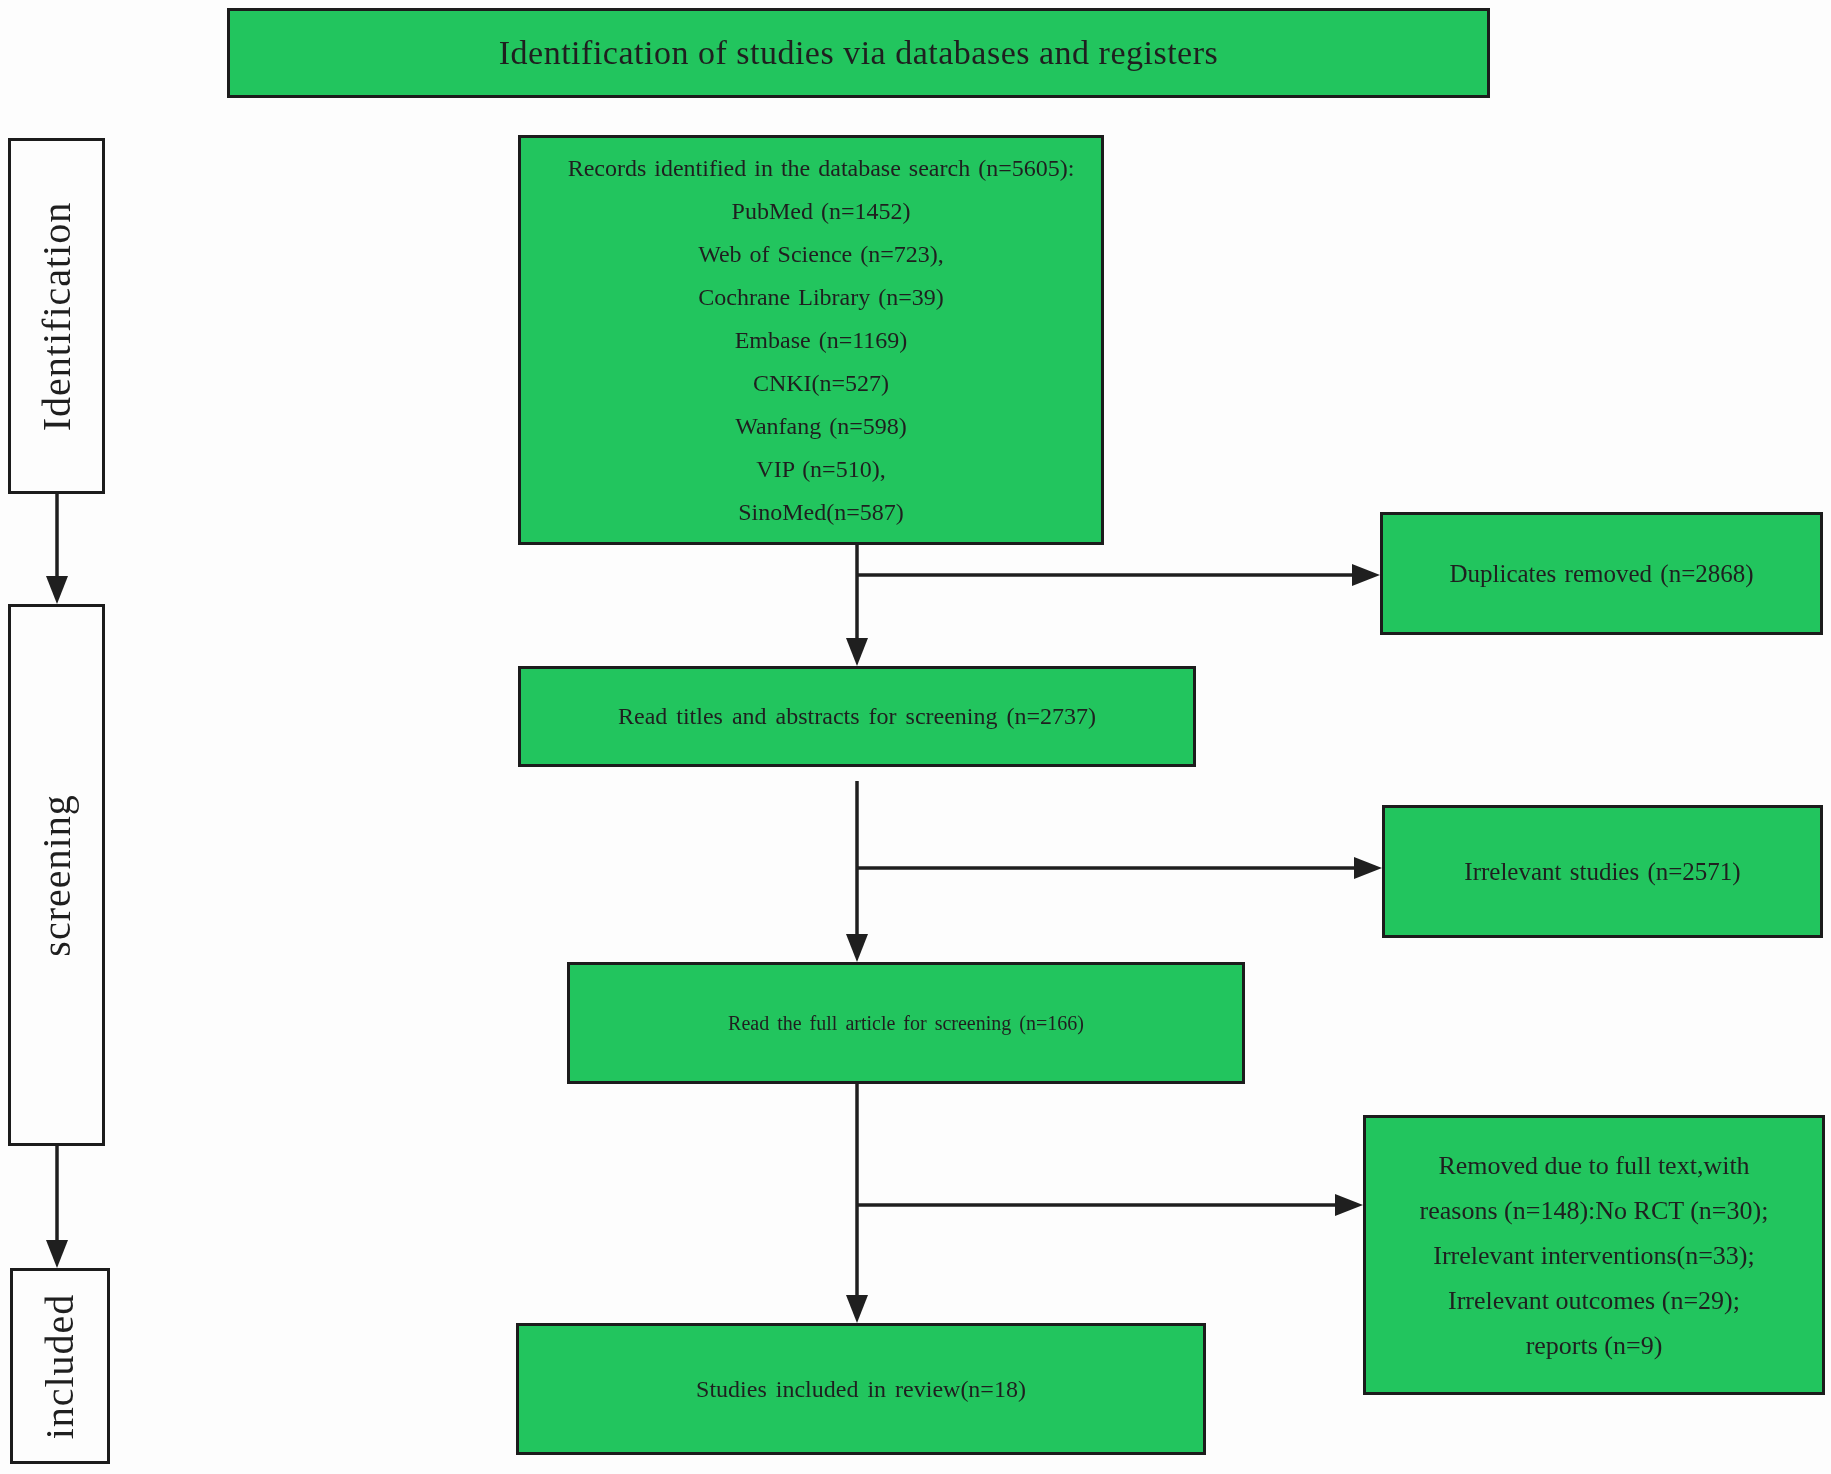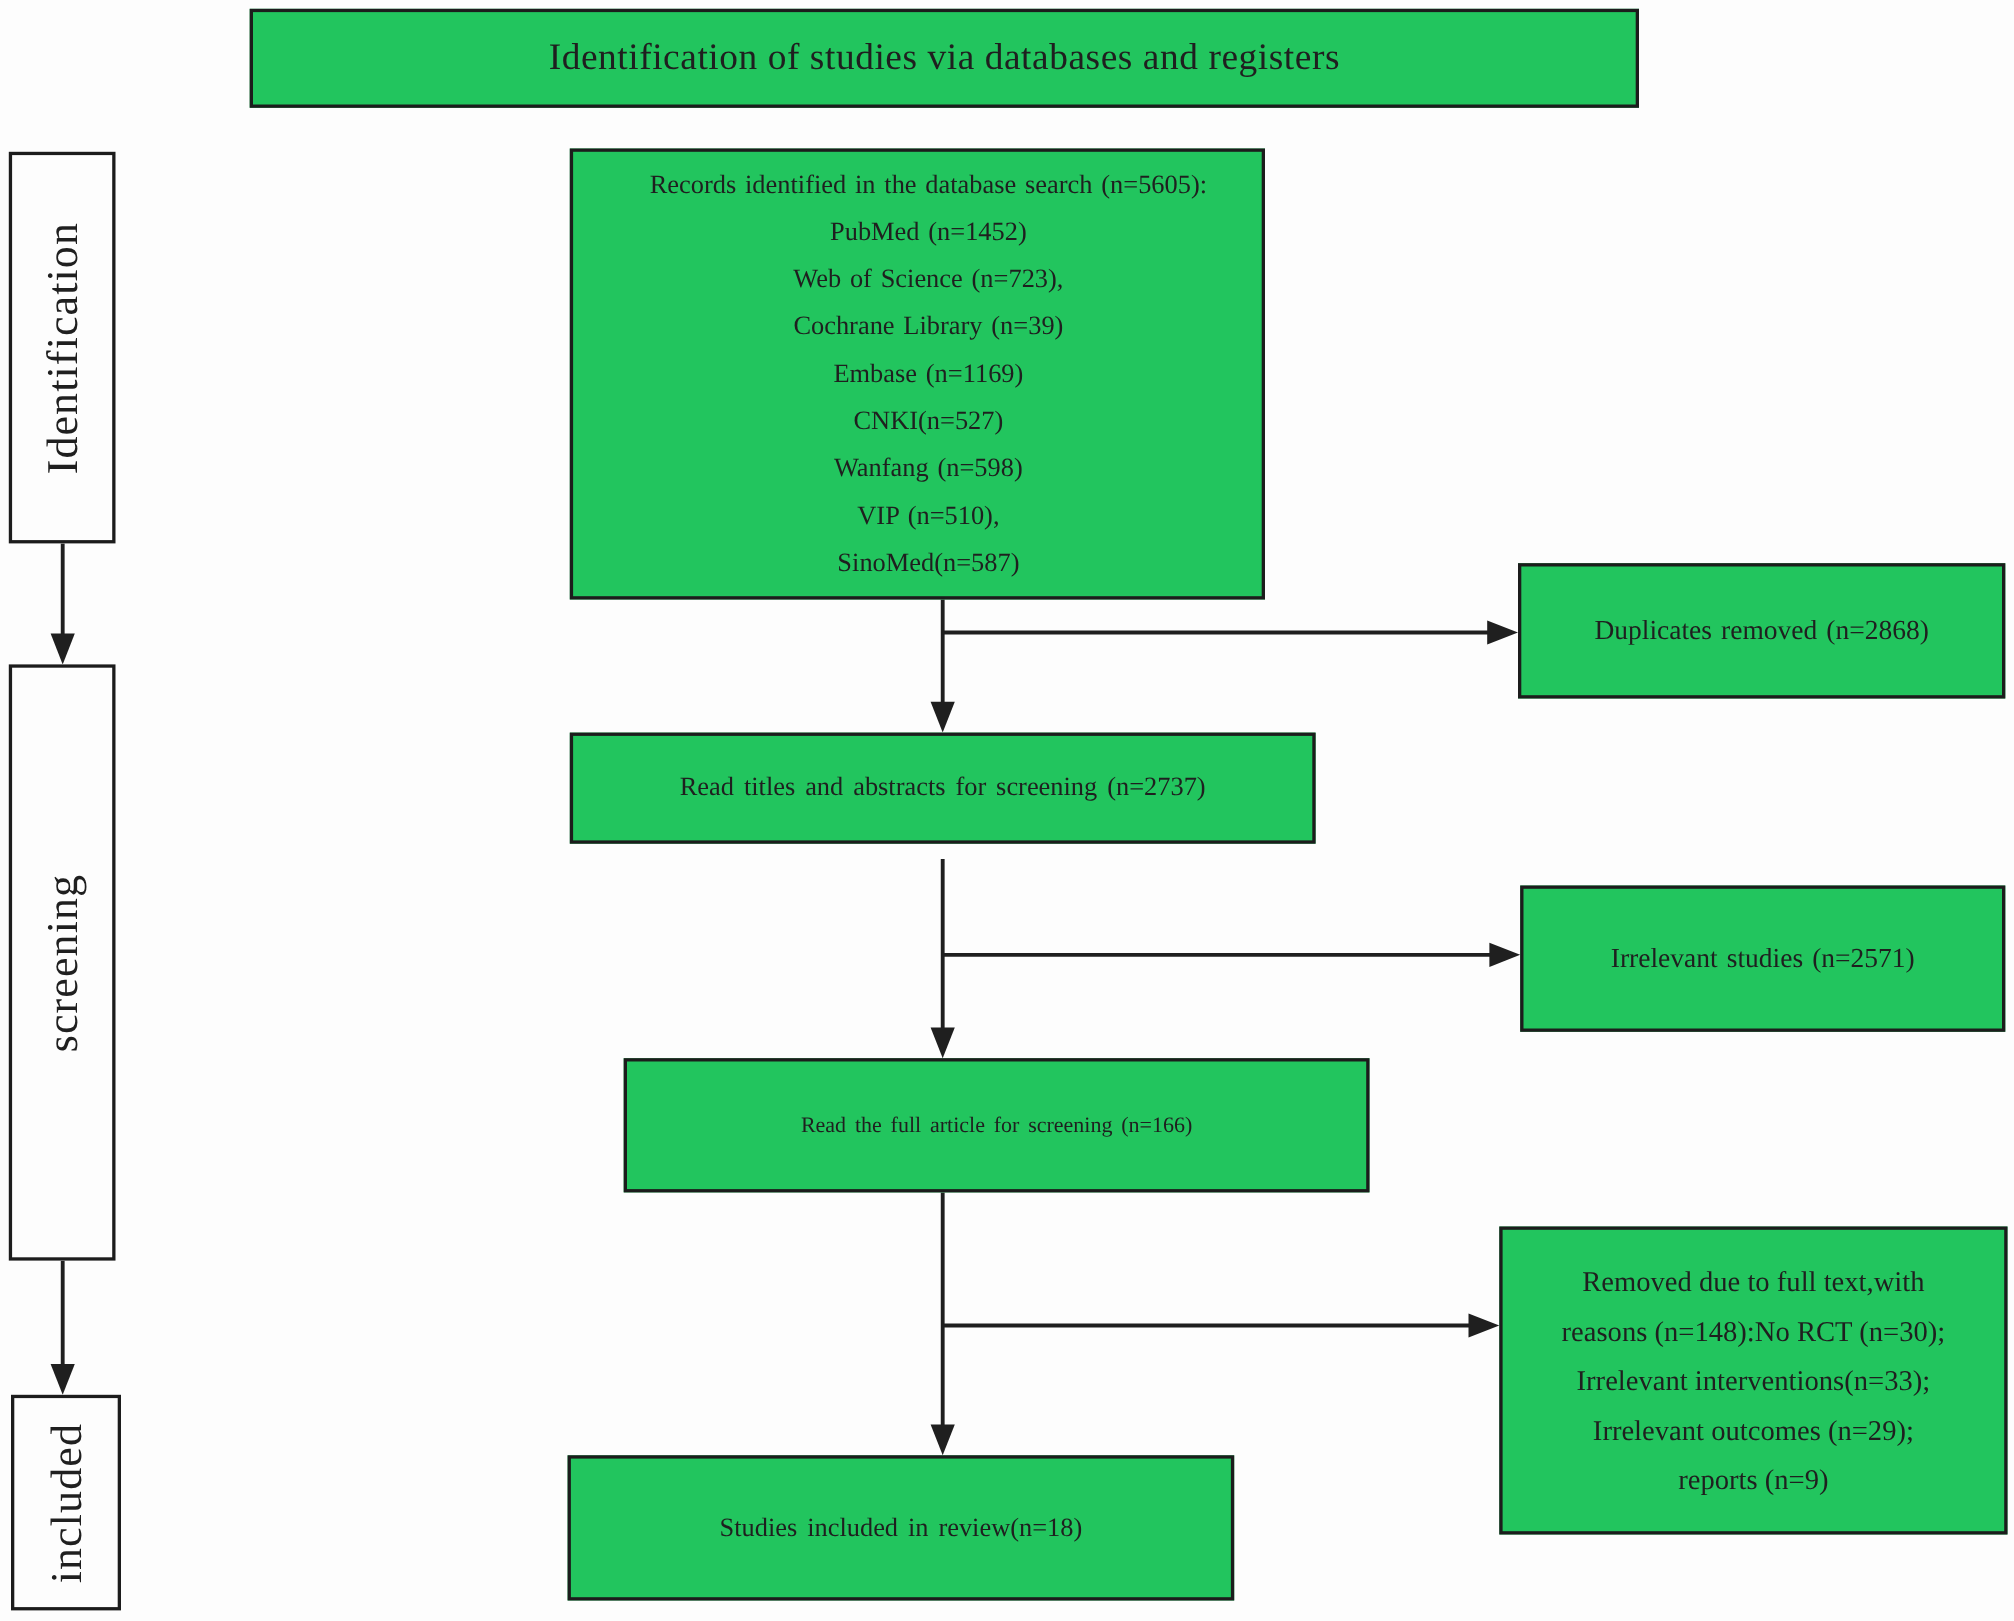--- a/index.html
+++ b/index.html
@@ -21,26 +21,26 @@
     display: flex;
     align-items: center;
     justify-content: center;
     text-align: center;
   }
   .title-box {
     left: 227px; top: 8px; width: 1263px; height: 90px;
     font-size: 34px; letter-spacing: 0.5px;
   }
   .records-box {
-    left: 518px; top: 135px; width: 632px; height: 410px;
+    left: 518px; top: 135px; width: 586px; height: 410px;
     flex-direction: column; font-size: 24px; line-height: 43px; word-spacing: 2px; padding-left: 20px;
   }
   .titles-box  { left: 518px; top: 666px;  width: 678px; height: 101px; font-size: 24px; word-spacing: 3px; }
   .full-box    { left: 522px; top: 962px;  width: 678px; height: 122px; font-size: 20px; word-spacing: 3px; margin-left: 45px; }
-  .incl-box    { left: 516px; top: 1323px; width: 606px; height: 132px; font-size: 24px; word-spacing: 3px; }
+  .incl-box    { left: 516px; top: 1323px; width: 690px; height: 132px; font-size: 24px; word-spacing: 3px; }
   .dup-box     { left: 1380px; top: 512px; width: 443px; height: 123px; font-size: 25px; word-spacing: 2px; }
   .irr-box     { left: 1382px; top: 805px; width: 441px; height: 133px; font-size: 25px; word-spacing: 2px; }
   .removed-box {
     left: 1363px; top: 1115px; width: 462px; height: 280px;
     flex-direction: column; font-size: 26px; line-height: 45px;
   }
   .rail-box { background: #fdfdfd; }
   .rail-ident { left: 8px;  top: 138px;  width: 97px;  height: 356px; }
   .rail-screen{ left: 8px;  top: 604px;  width: 97px;  height: 542px; }
   .rail-incl  { left: 10px; top: 1268px; width: 100px; height: 196px; }

